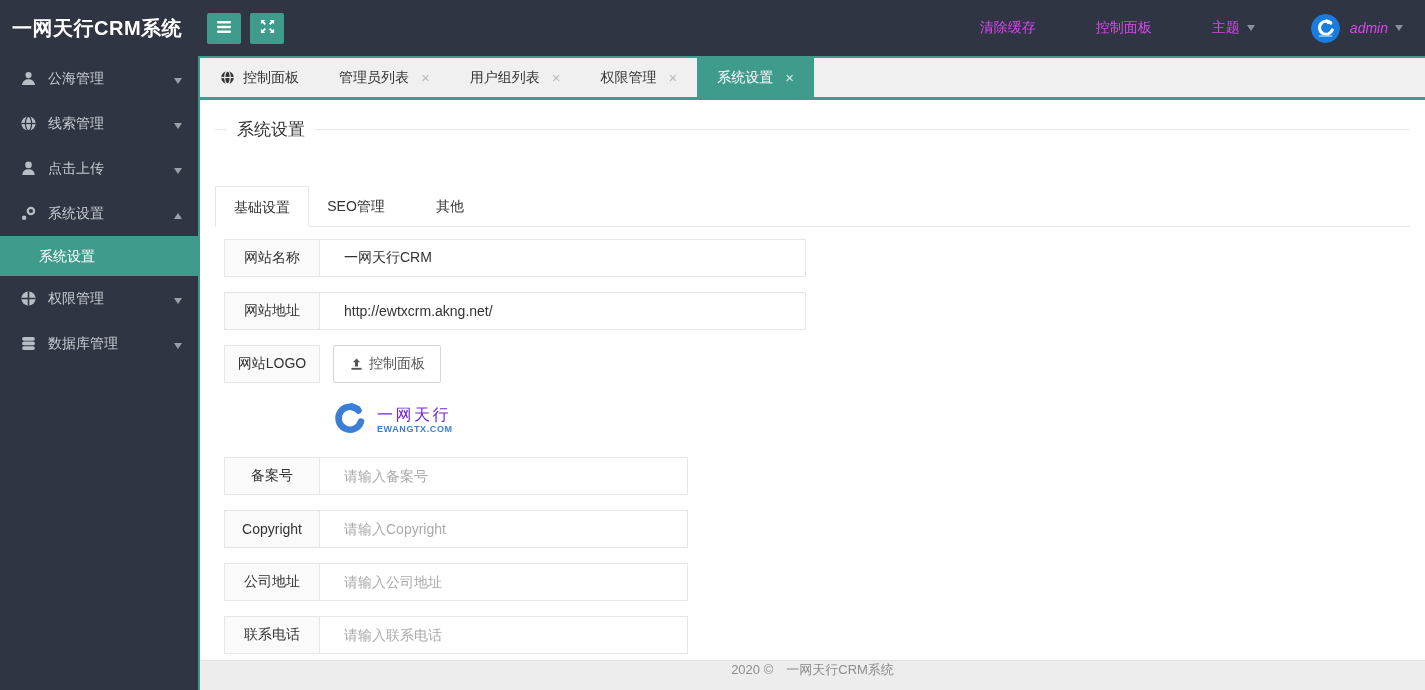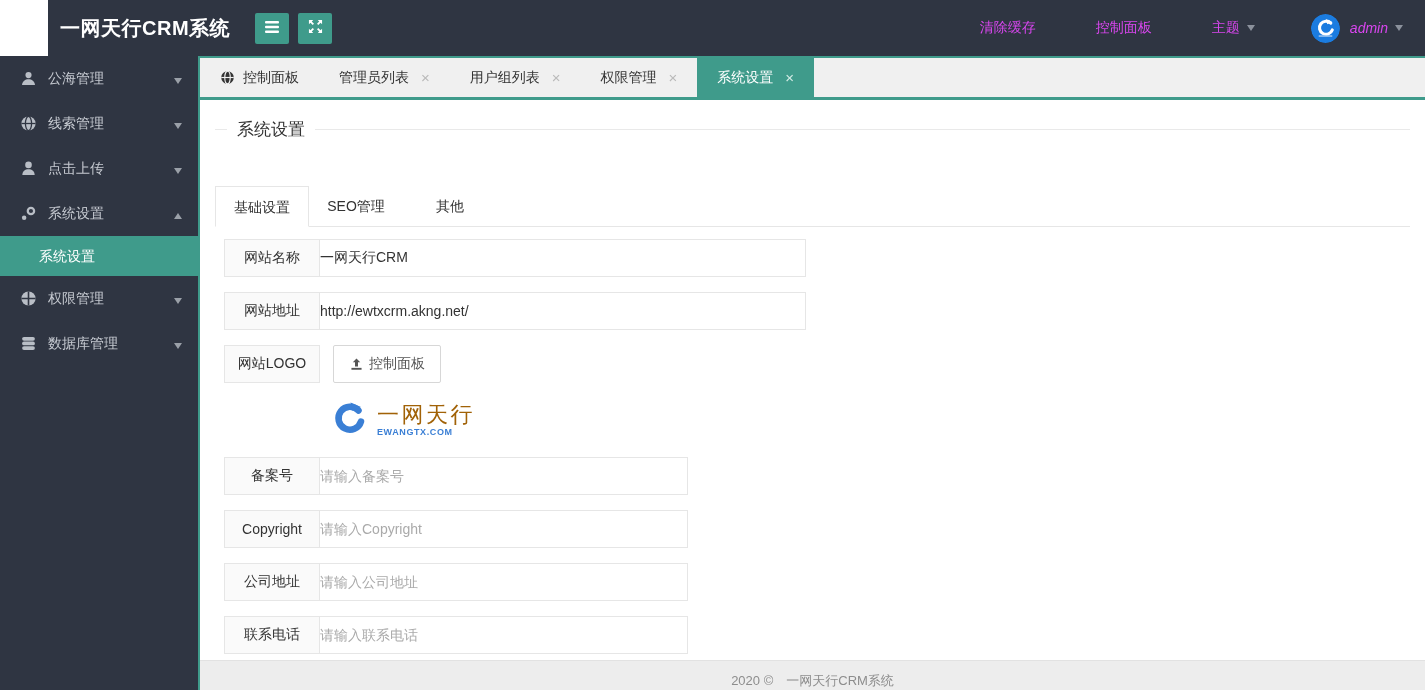--- a/index.html
+++ b/index.html
@@ -2,21 +2,21 @@
 <html><head>
 <meta charset="utf-8">
 <style>
   * { margin:0; padding:0; box-sizing:border-box; }
   html,body { width:1425px; height:690px; overflow:hidden; background:#fff;
     font-family:"Liberation Sans","DejaVu Sans",sans-serif; }
   .app { position:relative; width:1425px; height:690px; display:flex; flex-direction:column;
     --accent:#3F9B8B; --dark:#2F3542; --dark2:#23272F; }
 
   
-  .header { height:56px; background:var(--dark); display:flex; align-items:center; flex:0 0 56px;margin-left:48px; }
+  .header { height:56px; background:var(--dark); display:flex; align-items:center; flex:0 0 56px; }
   .brand { width:198px; flex:0 0 198px; color:#fff; font-size:20px; font-weight:bold;
     padding-left:12px; letter-spacing:.5px; white-space:nowrap; }
   .hbtn { width:34px; height:31px; background:var(--accent); border:none; border-radius:2px;
     margin-left:9px; display:flex; align-items:center; justify-content:center; color:#fff; cursor:pointer; }
   .header-right { margin-left:auto; display:flex; align-items:center; color:#d946ef; font-size:14px; }
   .hlink { padding:0 30px; cursor:pointer; display:flex; align-items:center; white-space:nowrap; }
   .caret { display:inline-block; width:0; height:0; border-left:4.5px solid transparent;
     border-right:4.5px solid transparent; border-top:6px solid #8b919c; margin-left:7px; }
   .caret.up { border-top:none; border-bottom:6px solid #9aa0a8; }
   .avatar { width:29px; height:29px; border-radius:50%; overflow:hidden; margin:0 10px 0 26px;
@@ -55,39 +55,39 @@
 
   .itabs { display:flex; margin-top:33px; border-bottom:1px solid #e6e6e6; height:41px; }
   .itab { width:94px; text-align:center; line-height:40px; font-size:14px; color:#333; cursor:pointer; }
   .itab.active { background:#fff; border:1px solid #e6e6e6; border-bottom:1px solid #fff;
     margin-bottom:-1px; position:relative; }
 
   .form { margin-top:12px; margin-left:9px; }
   .frow { display:flex; margin-bottom:15px; height:38px; }
   .flabel { width:96px; flex:0 0 96px; border:1px solid #e6e6e6; background:#fafafa;
     display:flex; align-items:center; justify-content:center; font-size:14px; color:#333; }
-  .finput { border:1px solid #e6e6e6; height:38px; margin-left:-1px; padding:0 0;
+  .finput { border:1px solid #e6e6e6; height:38px; margin-left:-1px; padding:0 24px;
     font-size:14px; color:#333; background:#fff; outline:none;
     font-family:"Liberation Sans","DejaVu Sans",sans-serif; }
   .finput::placeholder { color:#aaa; }
   .finput.wide { width:487px; }
   .finput.narrow { width:369px; }
   .upload-btn { height:38px; margin-left:13px; border:1px solid #d7d7d7; background:#fff;
     border-radius:2px; padding:0 15px; font-size:14px; color:#555; display:flex; align-items:center;
     gap:5px; cursor:pointer; font-family:"Liberation Sans","DejaVu Sans",sans-serif; }
   .upload-btn svg { width:15px; height:15px; }
 
   .logo-preview { display:flex; align-items:center; gap:7px; margin:1px 0 15px 106px; height:44px; }
   .logo-mark { width:40px; height:40px; }
   .logo-text { display:flex; flex-direction:column; line-height:1.15; }
-  .logo-brand { color:#a16207; font-size:22px; letter-spacing:2.5px; }
+  .logo-brand { color:#6d28d9; font-size:16px; letter-spacing:2.5px; }
   .logo-domain { color:#3A7FD5; font-size:9px; font-weight:bold; letter-spacing:.6px; }
 
   .footer { position:absolute; left:0; right:0; bottom:0; height:30px; background:#EDEDED;
-    border-top:1px solid #e2e2e2; display:flex; align-items:flex-end; justify-content:center;
+    border-top:1px solid #e2e2e2; display:flex; align-items:flex-start; justify-content:center;
     color:#8d8d8d; font-size:13px; z-index:5; }
 </style>
 </head>
 <body>
 
 <div class="app" style="--accent: #3F9B8B; --dark: #2F3542; --dark2: #23272F;">
 
   <div class="header">
     <div class="brand">一网天行CRM系统</div>
     <button class="hbtn">

